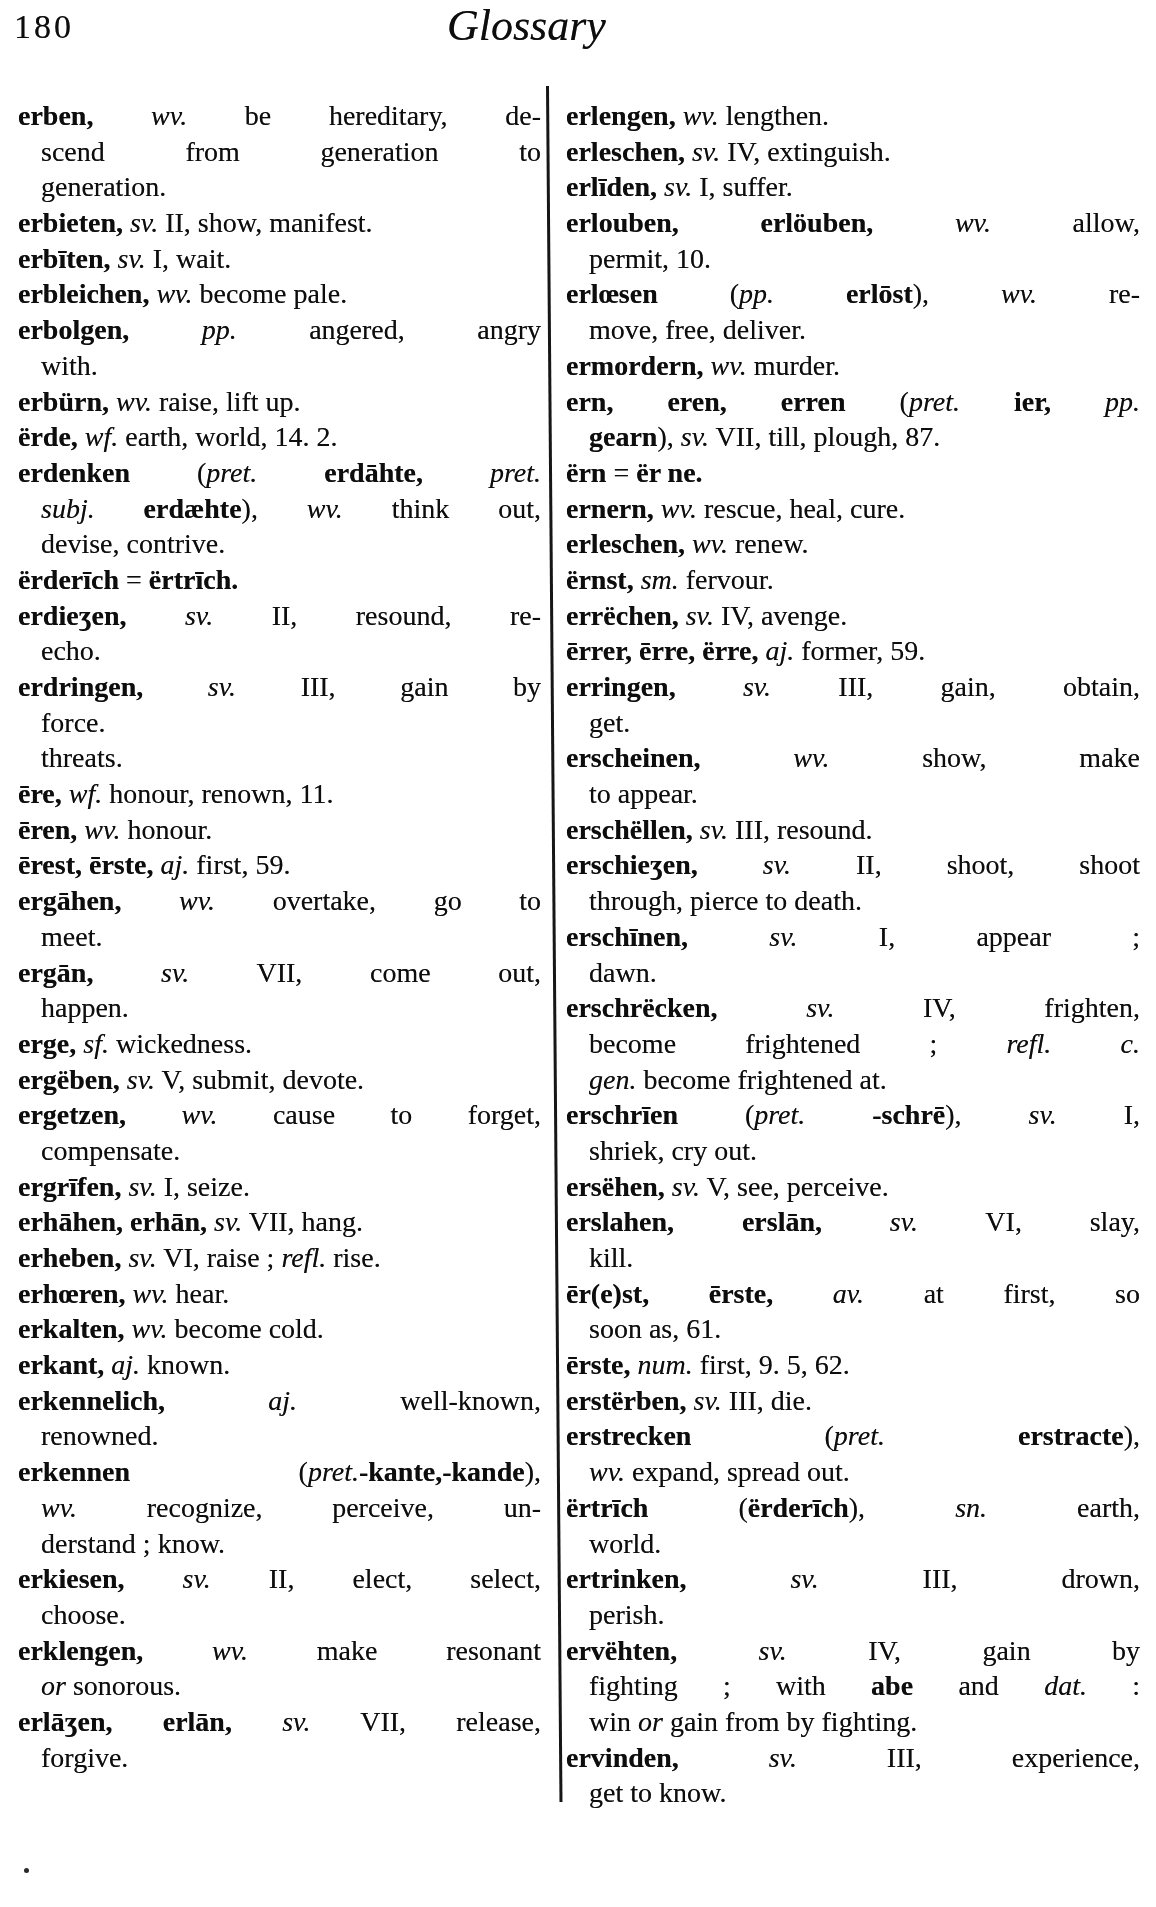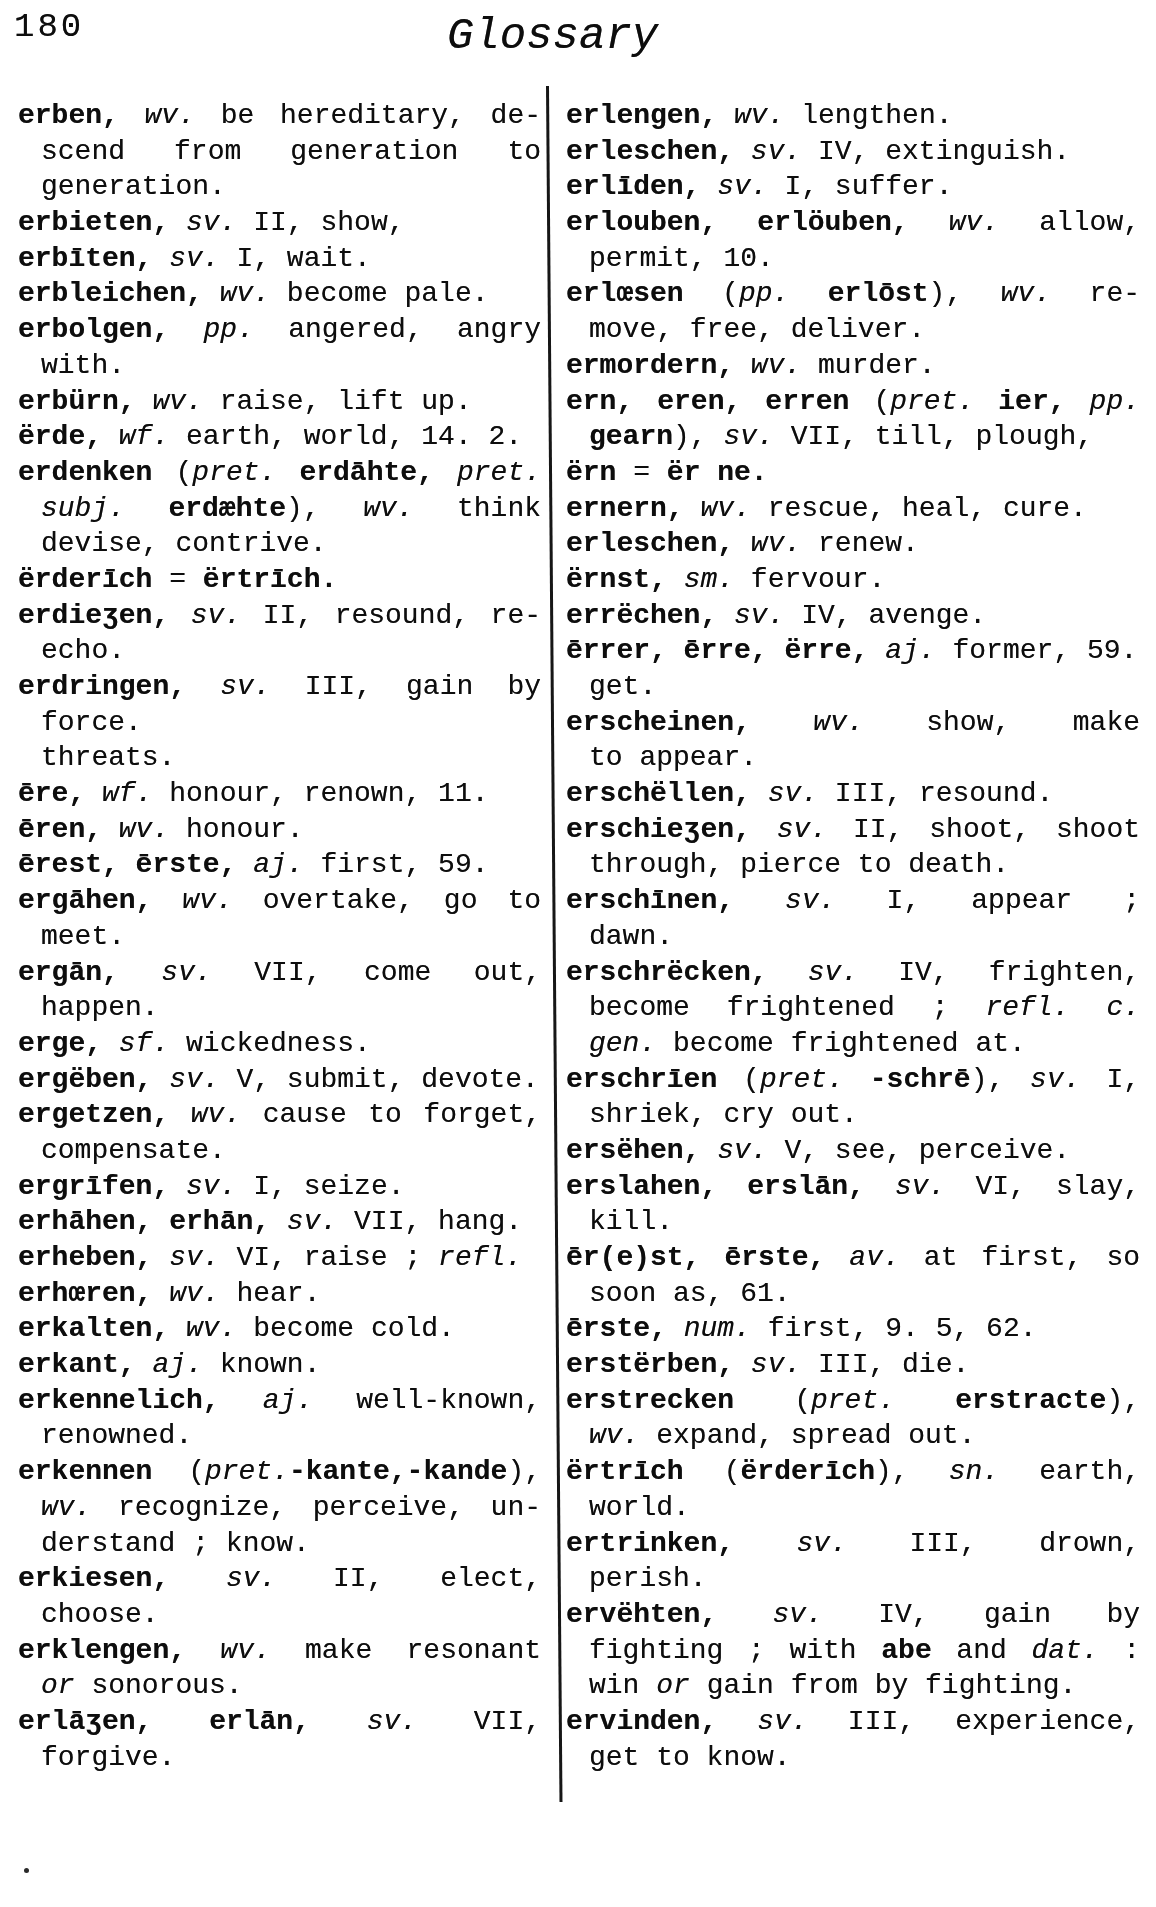--- a/index.html
+++ b/index.html
@@ -6,34 +6,34 @@
     margin: 0;
     padding: 0;
     background: #ffffff;
   }
   .page {
     position: relative;
     width: 1156px;
     height: 1907px;
     background: #ffffff;
     color: #0d0d0d;
-    font-family: Liberation Mono, monospace;
+    font-family: Liberation Serif, serif;
     overflow: hidden;
     text-shadow: 0 0 0.6px rgba(0,0,0,0.55);
   }
   .pagenum {
     position: absolute;
     top: 8px;
     left: 14px;
     font-size: 34px;
     letter-spacing: 3px;
   }
   .title {
     position: absolute;
-    top: 11px;
+    top: 0px;
     left: 447px;
     font-size: 44px;
     font-style: italic;
   }
   .divider {
     position: absolute;
     left: 546px;
     top: 86px;
     width: 2.5px;
     height: 1716px;
@@ -141,20 +141,21 @@
       <div class="line cont"><span class="n">move, free, deliver.</span></div>
       <div class="line"><span class="b">ermordern,</span><span class="i"> wv.</span><span class="n"> murder.</span></div>
       <div class="line just"><span class="b">ern, eren, erren</span><span class="n"> (</span><span class="i">pret.</span><span class="n"> </span><span class="b">ier,</span><span class="n"> </span><span class="i">pp.</span></div>
       <div class="line cont"><span class="b">gearn</span><span class="n">), </span><span class="i">sv.</span><span class="n"> VII, till, plough, 87.</span></div>
       <div class="line"><span class="b">ërn</span><span class="n"> = </span><span class="b">ër ne.</span></div>
       <div class="line"><span class="b">ernern,</span><span class="i"> wv.</span><span class="n"> rescue, heal, cure.</span></div>
       <div class="line"><span class="b">erleschen,</span><span class="i"> wv.</span><span class="n"> renew.</span></div>
       <div class="line"><span class="b">ërnst,</span><span class="i"> sm.</span><span class="n"> fervour.</span></div>
       <div class="line"><span class="b">errëchen,</span><span class="i"> sv.</span><span class="n"> IV, avenge.</span></div>
       <div class="line"><span class="b">ērrer, ērre, ërre,</span><span class="i"> aj.</span><span class="n"> former, 59.</span></div>
+      <div class="line just"><span class="b">erringen,</span><span class="i"> sv.</span><span class="n"> III, gain, obtain,</span></div>
       <div class="line cont"><span class="n">get.</span></div>
       <div class="line just"><span class="b">erscheinen,</span><span class="i"> wv.</span><span class="n"> show, make</span></div>
       <div class="line cont"><span class="n">to appear.</span></div>
       <div class="line"><span class="b">erschëllen,</span><span class="i"> sv.</span><span class="n"> III, resound.</span></div>
       <div class="line just"><span class="b">erschieʒen,</span><span class="i"> sv.</span><span class="n"> II, shoot, shoot</span></div>
       <div class="line cont"><span class="n">through, pierce to death.</span></div>
       <div class="line just"><span class="b">erschīnen,</span><span class="i"> sv.</span><span class="n"> I, appear ;</span></div>
       <div class="line cont"><span class="n">dawn.</span></div>
       <div class="line just"><span class="b">erschrëcken,</span><span class="i"> sv.</span><span class="n"> IV, frighten,</span></div>
       <div class="line cont just"><span class="n">become frightened ; </span><span class="i">refl. c.</span></div>

